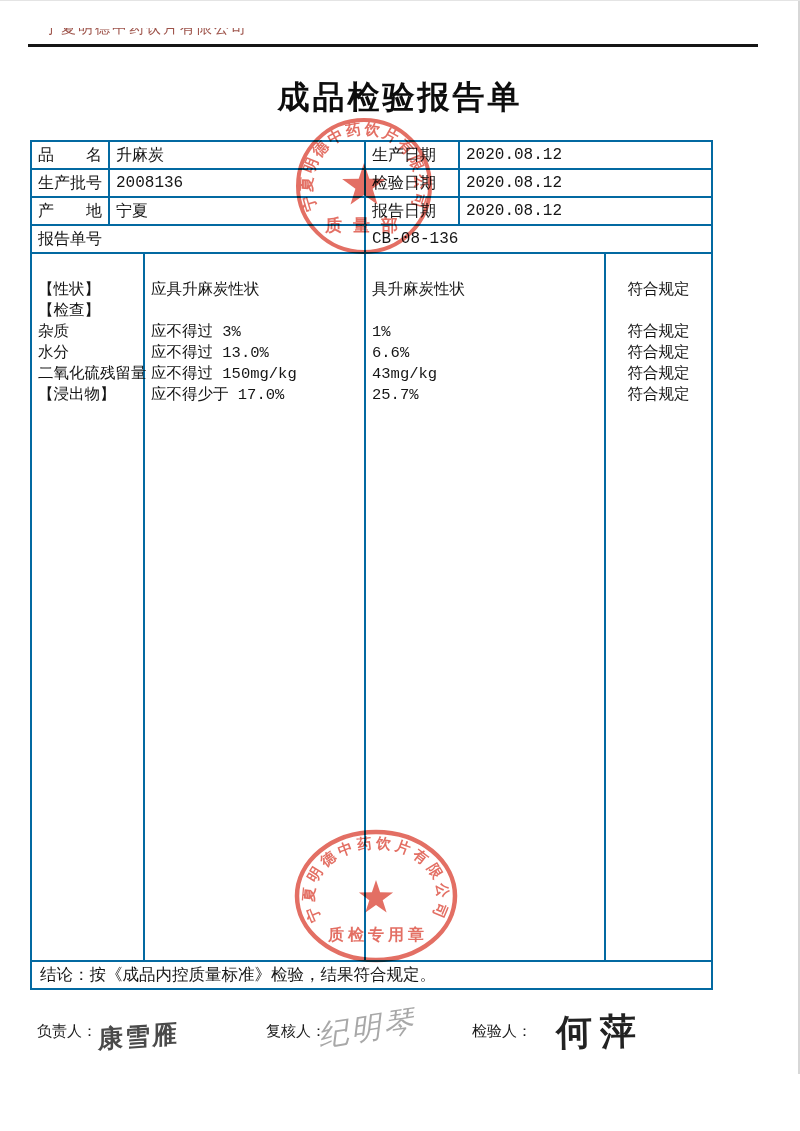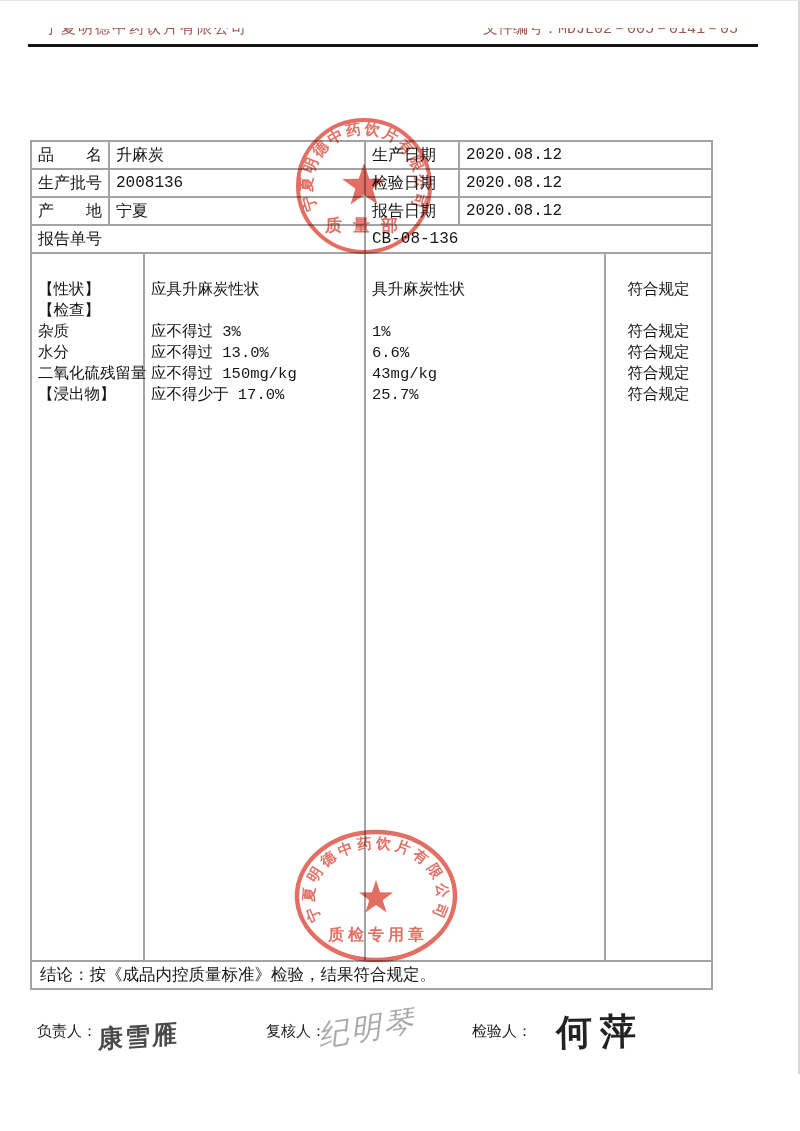--- a/index.html
+++ b/index.html
@@ -7,21 +7,21 @@
         font-family:Liberation Mono, monospace;color:#111;}
   
   .hdr-clip{position:absolute;left:0;top:28px;height:14px;width:100%;overflow:hidden;}
   .hdr-left{position:absolute;left:44px;top:-8px;font-size:15px;line-height:20px;color:#9e544b;letter-spacing:2px;white-space:nowrap;}
   .hdr-right{position:absolute;right:62px;top:-8px;font-size:15px;line-height:20px;color:#9e544b;white-space:nowrap;}
   .top-rule{position:absolute;left:28px;top:44px;width:730px;height:3px;background:#151515;}
   .title{position:absolute;left:0;top:76px;width:100%;margin:0;text-align:center;
          font-size:32px;font-weight:bold;letter-spacing:3px;color:#0d0d0d;}
   
   table.report{position:absolute;left:30px;top:140px;width:683px;border-collapse:collapse;table-layout:fixed;}
-  table.report td{border:2px solid #a3a3a3;font-size:16px;color:#151515;padding:0 6px;vertical-align:middle;}
+  table.report td{border:2px solid #0369a1;font-size:16px;color:#151515;padding:0 6px;vertical-align:middle;}
   tr.inforow td{height:26px;}
   td.just{text-align:justify;text-align-last:justify;}
   td.lbl{white-space:nowrap;}
   td.val{white-space:nowrap;margin-top:29px;}
   tr.insphead td{height:32px;text-align:center;vertical-align:top;padding-top:6px;font-size:16px;}
   tr.insphead .u{text-decoration:underline;text-underline-offset:3px;}
   tr.inspbody td{height:680px;vertical-align:top;padding-top:26px;font-size:15.5px;}
   .ln{height:21px;line-height:21px;white-space:nowrap;overflow:visible;}
   td.c-item{padding-left:3px;}
   td.c-std,td.c-res{padding-left:8px;}
@@ -41,24 +41,24 @@
   .scan-edge-right{position:absolute;right:0;top:0;width:2px;height:100%;background:#d7d7d7;}
   .scan-edge-top{position:absolute;right:0;top:0;width:100%;height:1px;background:#e4e4e4;}
 </style>
 </head>
 <body>
 
 <div class="page">
 
   <div class="hdr-clip">
     <span class="hdr-left">宁夏明德中药饮片有限公司</span>
-    <span class="hdr-right">文件编号：MDJL02－005－0141－05</span>
   </div>
   <div class="top-rule"></div>
 
+  <h1 class="title">成品检验报告单</h1>
 
   <table class="report">
     <colgroup>
       <col style="width:78px">
         <col style="width:35px">
         <col style="width:221px">
       <col style="width:94px">
         <col style="width:146px">
         <col style="width:107px">
     </colgroup>

